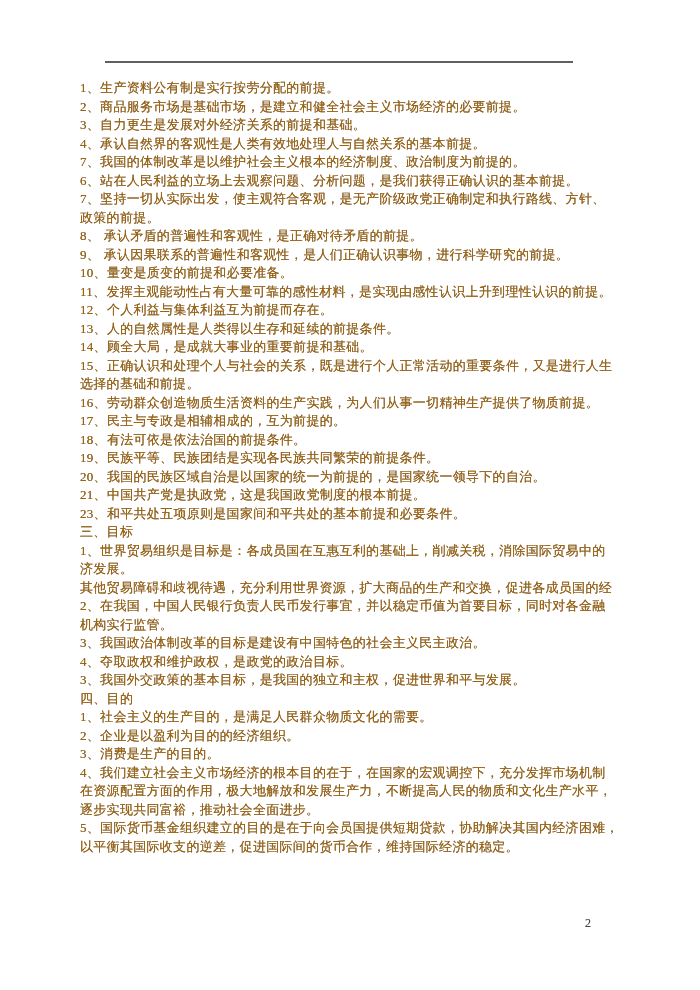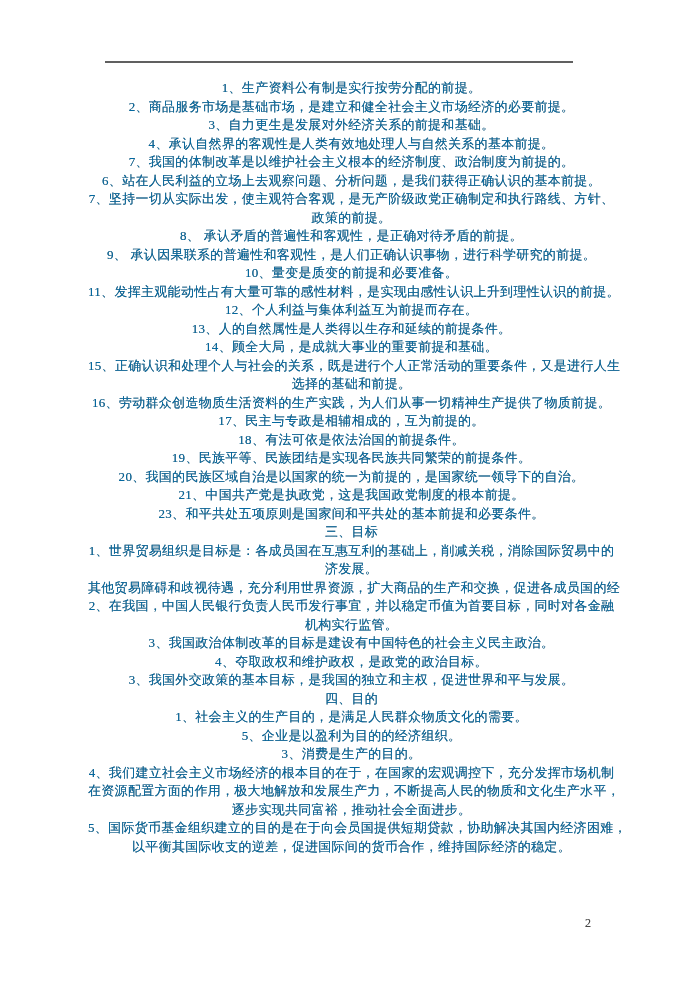--- a/index.html
+++ b/index.html
@@ -18,28 +18,27 @@
   .top-rule {
     position: absolute;
     left: 105px;
     top: 61px;
     width: 468px;
     height: 2px;
     background: #606060;
   }
   .content {
     position: absolute;
-    left: 88px;
+    left: 80px;
     top: 79px;
     width: 527px;
-    color: #0369a1;
+    color: #a16207;
     font-size: 13px;
     letter-spacing: 0.3px;
     text-shadow: 0 0 0.6px rgba(70, 70, 70, 0.75);
-    text-align: center;
   }
   .content .line {
     height: 18.5px;
     line-height: 18.5px;
     white-space: nowrap;
   }
   .page-number {
     position: absolute;
     left: 585px;
     top: 916px;
@@ -83,21 +82,21 @@
       <div class="line">1、世界贸易组织是目标是：各成员国在互惠互利的基础上，削减关税，消除国际贸易中的</div>
       <div class="line">济发展。</div>
       <div class="line">其他贸易障碍和歧视待遇，充分利用世界资源，扩大商品的生产和交换，促进各成员国的经</div>
       <div class="line">2、在我国，中国人民银行负责人民币发行事宜，并以稳定币值为首要目标，同时对各金融</div>
       <div class="line">机构实行监管。</div>
       <div class="line">3、我国政治体制改革的目标是建设有中国特色的社会主义民主政治。</div>
       <div class="line">4、夺取政权和维护政权，是政党的政治目标。</div>
       <div class="line">3、我国外交政策的基本目标，是我国的独立和主权，促进世界和平与发展。</div>
       <div class="line">四、目的</div>
       <div class="line">1、社会主义的生产目的，是满足人民群众物质文化的需要。</div>
-      <div class="line">5、企业是以盈利为目的的经济组织。</div>
+      <div class="line">2、企业是以盈利为目的的经济组织。</div>
       <div class="line">3、消费是生产的目的。</div>
       <div class="line">4、我们建立社会主义市场经济的根本目的在于，在国家的宏观调控下，充分发挥市场机制</div>
       <div class="line">在资源配置方面的作用，极大地解放和发展生产力，不断提高人民的物质和文化生产水平，</div>
       <div class="line">逐步实现共同富裕，推动社会全面进步。</div>
       <div class="line">5、国际货币基金组织建立的目的是在于向会员国提供短期贷款，协助解决其国内经济困难，</div>
       <div class="line">以平衡其国际收支的逆差，促进国际间的货币合作，维持国际经济的稳定。</div>
     </div>
   <div class="page-number">2</div>
 </div>
 

